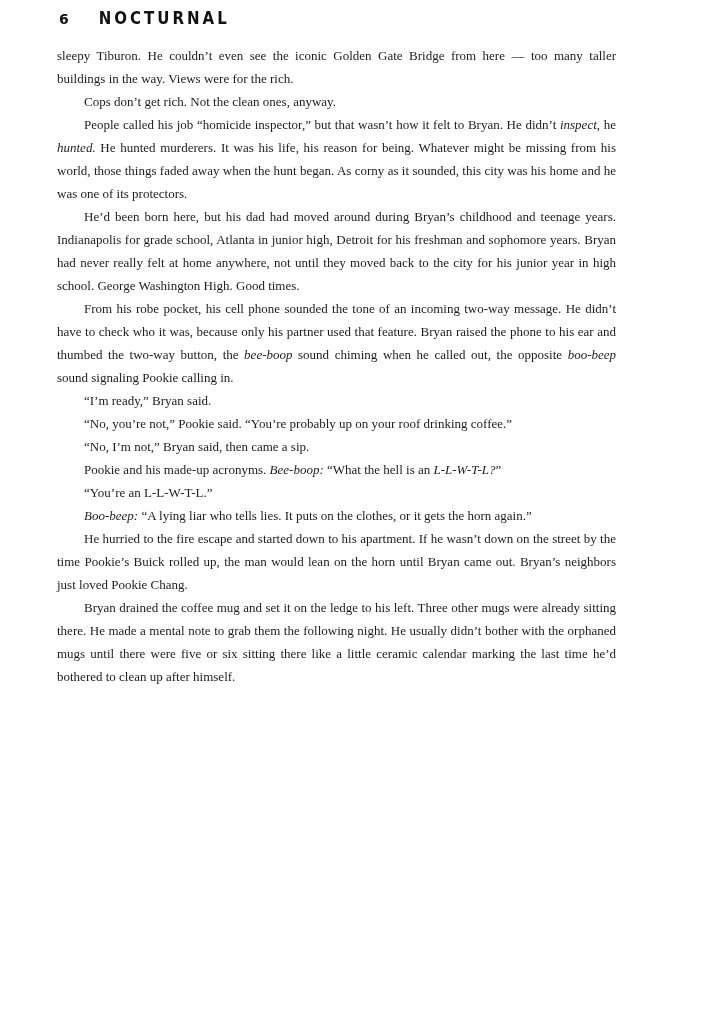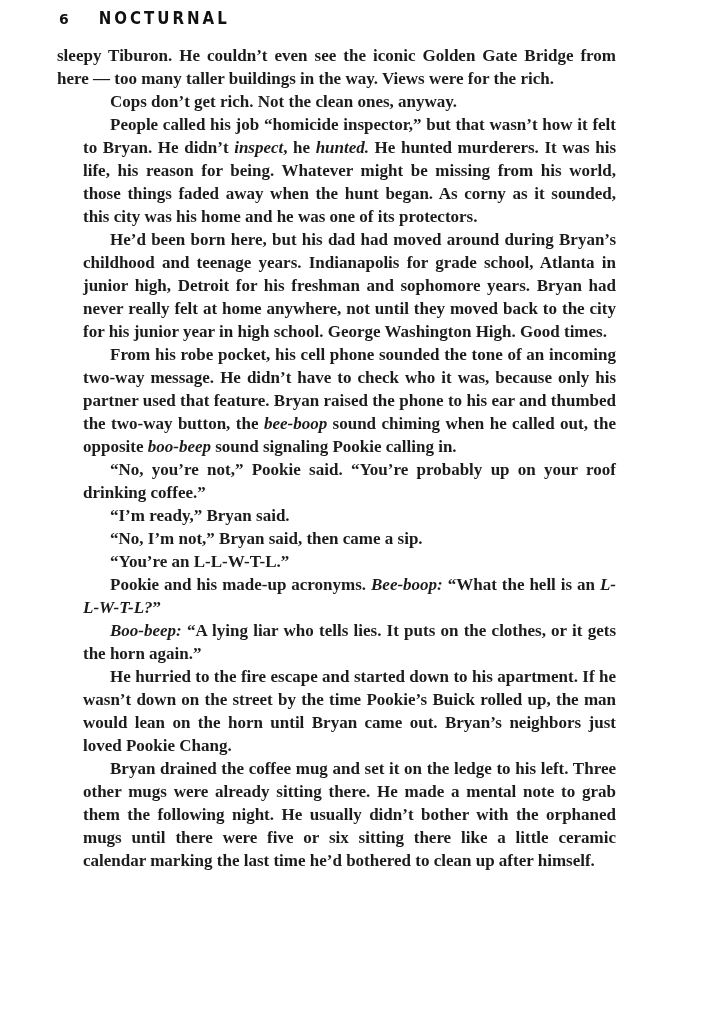--- a/index.html
+++ b/index.html
@@ -30,53 +30,51 @@
   .page-number {
     font-size: 14px;
   }
   .book-title {
     font-size: 15px;
     letter-spacing: 3px;
     transform: scaleY(1.12);
     transform-origin: left bottom;
   }
   .body-text {
-    font-size: 17px;
+    font-size: 13px;
     line-height: 23px;
     text-align: justify;
-    font-weight: bold;
   }
   p.para {
     margin: 0;
     padding: 0;
   }
   p.para.indent {
     text-indent: 27px;
-    margin-left: 26px;
   }
   p.para em {
     font-style: italic;
   }
 </style>
 </head>
 <body>
 
 <div class="page">
   <div class="header">
     <span class="page-number">6</span>
     <span class="book-title">NOCTURNAL</span>
   </div>
   <div class="body-text">
       <p class="para"><span>sleepy Tiburon. He couldn’t even see the iconic Golden Gate Bridge from here — too many taller buildings in the way. Views were for the rich.</span></p>
       <p class="para indent"><span>Cops don’t get rich. Not the clean ones, anyway.</span></p>
       <p class="para indent"><span>People called his job “homicide inspector,” but that wasn’t how it felt to Bryan. He didn’t </span><em>inspect</em><span>, he </span><em>hunted.</em><span> He hunted murderers. It was his life, his reason for being. Whatever might be missing from his world, those things faded away when the hunt began. As corny as it sounded, this city was his home and he was one of its protectors.</span></p>
       <p class="para indent"><span>He’d been born here, but his dad had moved around during Bryan’s childhood and teenage years. Indianapolis for grade school, Atlanta in junior high, Detroit for his freshman and sophomore years. Bryan had never really felt at home anywhere, not until they moved back to the city for his junior year in high school. George Washington High. Good times.</span></p>
       <p class="para indent"><span>From his robe pocket, his cell phone sounded the tone of an incoming two-way message. He didn’t have to check who it was, because only his partner used that feature. Bryan raised the phone to his ear and thumbed the two-way button, the </span><em>bee-boop</em><span> sound chiming when he called out, the opposite </span><em>boo-beep</em><span> sound signaling Pookie calling in.</span></p>
+      <p class="para indent"><span>“I’m ready,” Bryan said.</span></p>
       <p class="para indent"><span>“No, you’re not,” Pookie said. “You’re probably up on your roof drinking coffee.”</span></p>
-      <p class="para indent"><span>“I’m ready,” Bryan said.</span></p>
       <p class="para indent"><span>“No, I’m not,” Bryan said, then came a sip.</span></p>
+      <p class="para indent"><span>Pookie and his made-up acronyms. </span><em>Bee-boop:</em><span> “What the hell is an </span><em>L-L-W-T-L?</em><span>”</span></p>
       <p class="para indent"><span>“You’re an L-L-W-T-L.”</span></p>
-      <p class="para indent"><span>Pookie and his made-up acronyms. </span><em>Bee-boop:</em><span> “What the hell is an </span><em>L-L-W-T-L?</em><span>”</span></p>
       <p class="para indent"><em>Boo-beep:</em><span> “A lying liar who tells lies. It puts on the clothes, or it gets the horn again.”</span></p>
       <p class="para indent"><span>He hurried to the fire escape and started down to his apartment. If he wasn’t down on the street by the time Pookie’s Buick rolled up, the man would lean on the horn until Bryan came out. Bryan’s neighbors just loved Pookie Chang.</span></p>
       <p class="para indent"><span>Bryan drained the coffee mug and set it on the ledge to his left. Three other mugs were already sitting there. He made a mental note to grab them the following night. He usually didn’t bother with the orphaned mugs until there were five or six sitting there like a little ceramic calendar marking the last time he’d bothered to clean up after himself.</span></p>
     </div>
 </div>
 
 </body></html>

